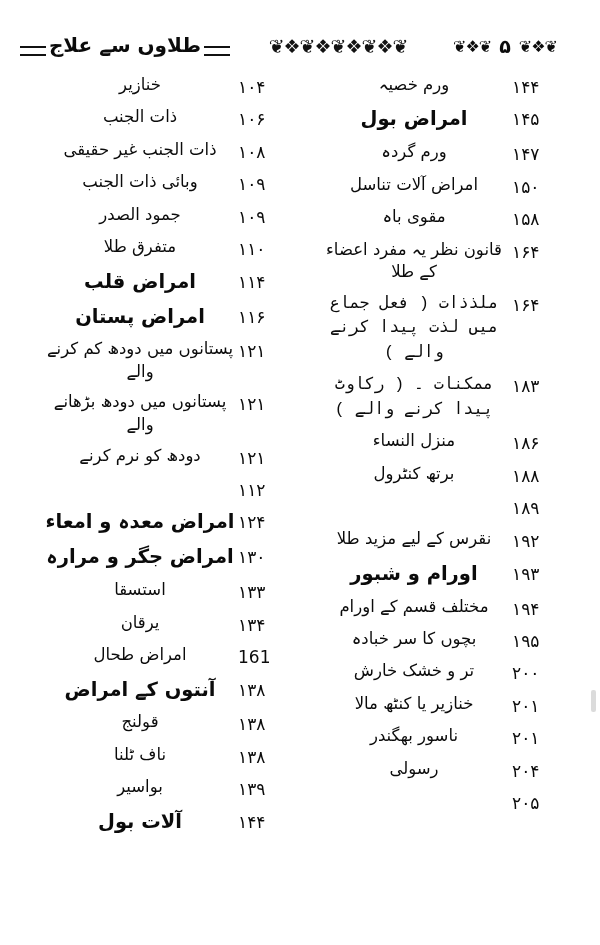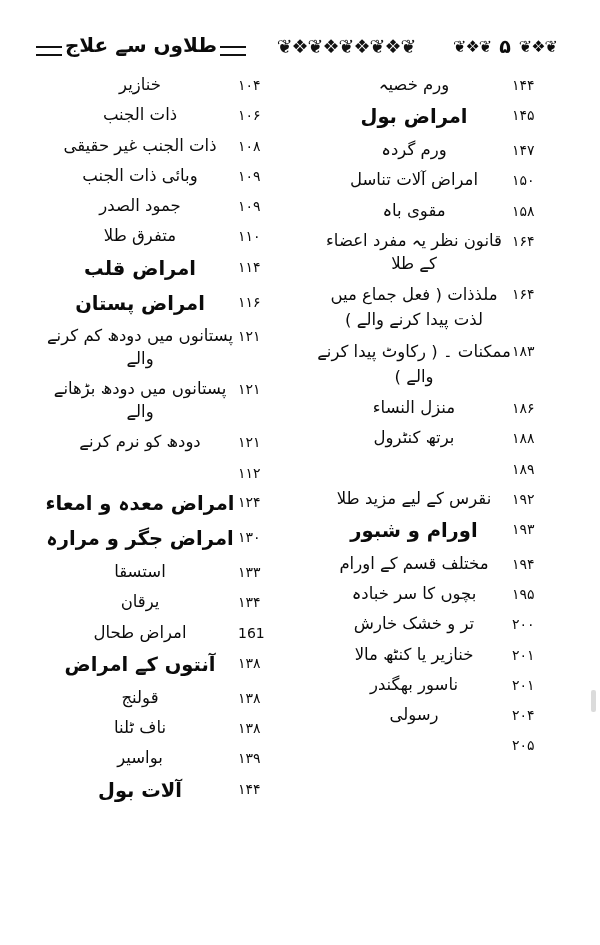--- a/index.html
+++ b/index.html
@@ -19,21 +19,21 @@
   .page {
     position: absolute;
     inset: 0;
     padding: 0;
   }
 
   
   .header {
     position: absolute;
     top: 24px;
-    left: 36px;
+    left: 20px;
     right: 36px;
     height: 44px;
     display: flex;
     flex-direction: row-reverse;
     align-items: center;
     justify-content: space-between;
   }
 
   .hdr-cell {
     display: flex;
@@ -119,21 +119,21 @@
     display: flex;
     flex-direction: row;
     align-items: flex-start;
     margin-bottom: 7.5px;
     min-height: 22px;
   }
   .row .num {
     width: 52px;
     flex: 0 0 52px;
     text-align: left;
-    font-size: 14px;
+    font-size: 17px;
     line-height: 1.35;
     padding-top: 2px;
     white-space: nowrap;
     direction: rtl;
   }
   .row .title {
     flex: 1 1 auto;
     text-align: center;
     font-size: 16.5px;
     line-height: 1.38;
@@ -141,20 +141,21 @@
   }
   .row.heading .title {
     font-size: 19.5px;
     font-weight: 700;
   }
   .row.heading {
     margin-bottom: 8px;
   }
   .row.tall .title {
     line-height: 1.5;
+    font-family: Liberation Mono, monospace;
   }
 
   
   .row.two-line { min-height: 44px; }
 
   
   .edge-tick {
     position: absolute;
     right: 4px;
     top: 690px;

